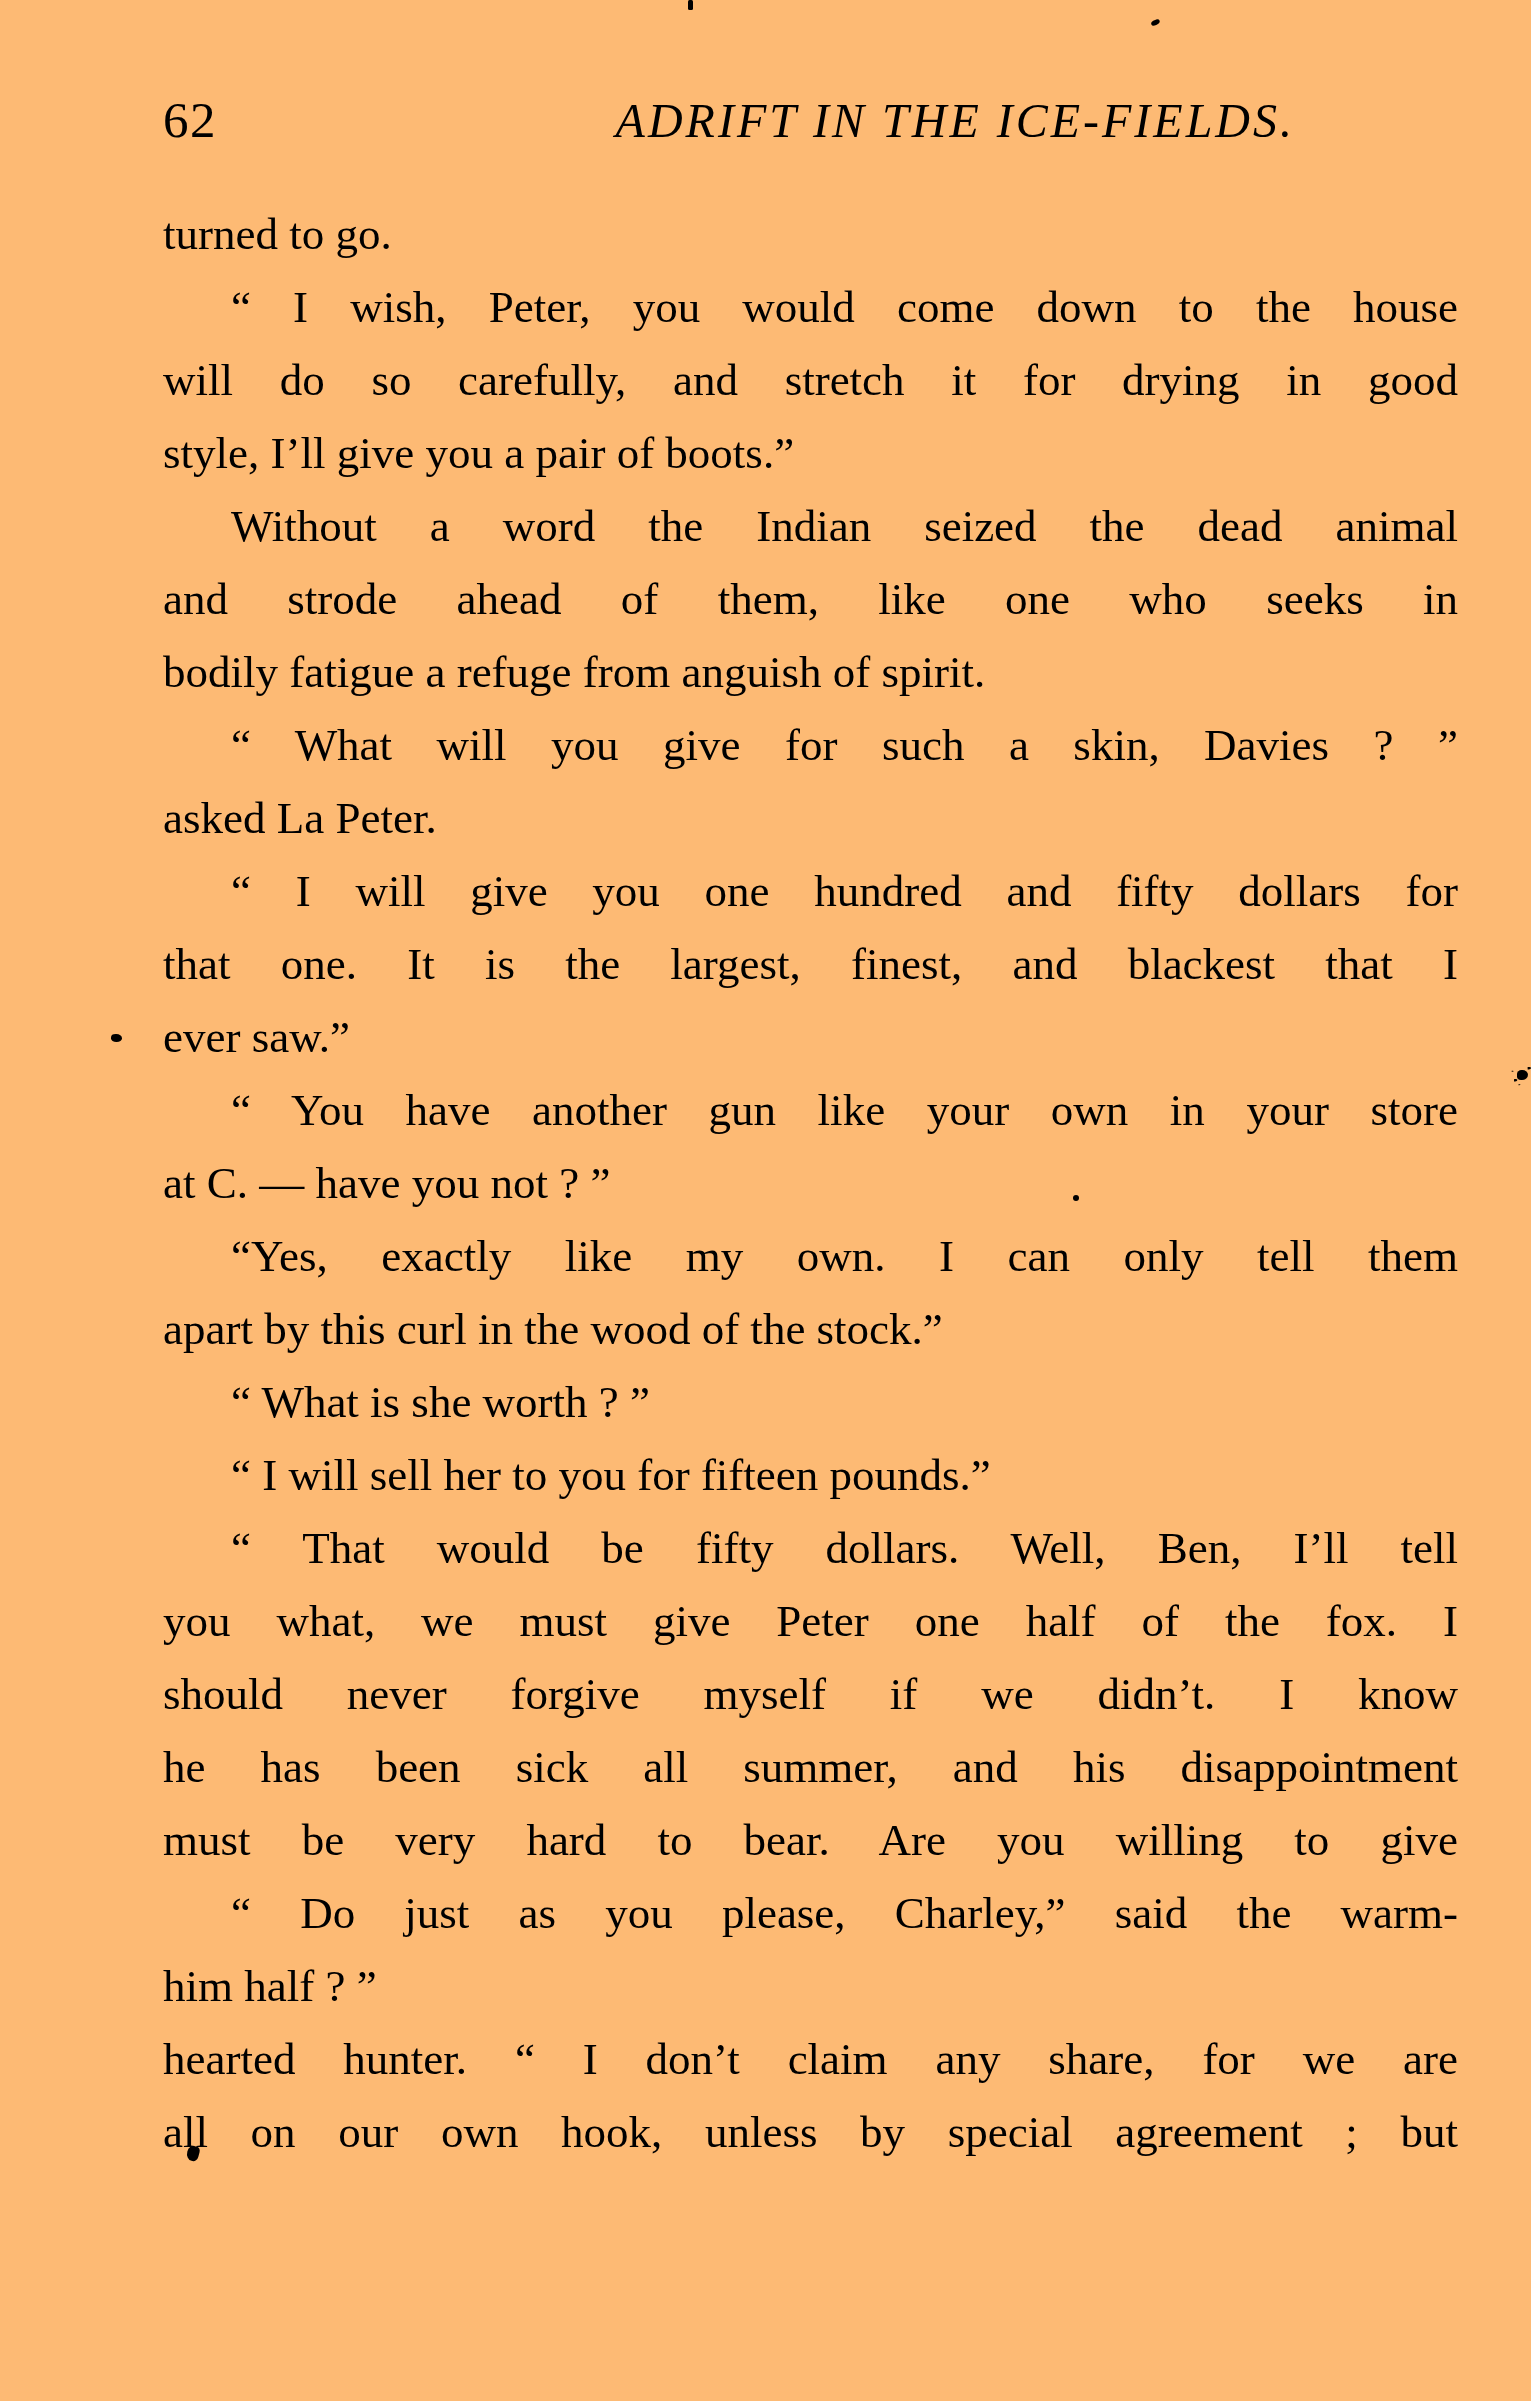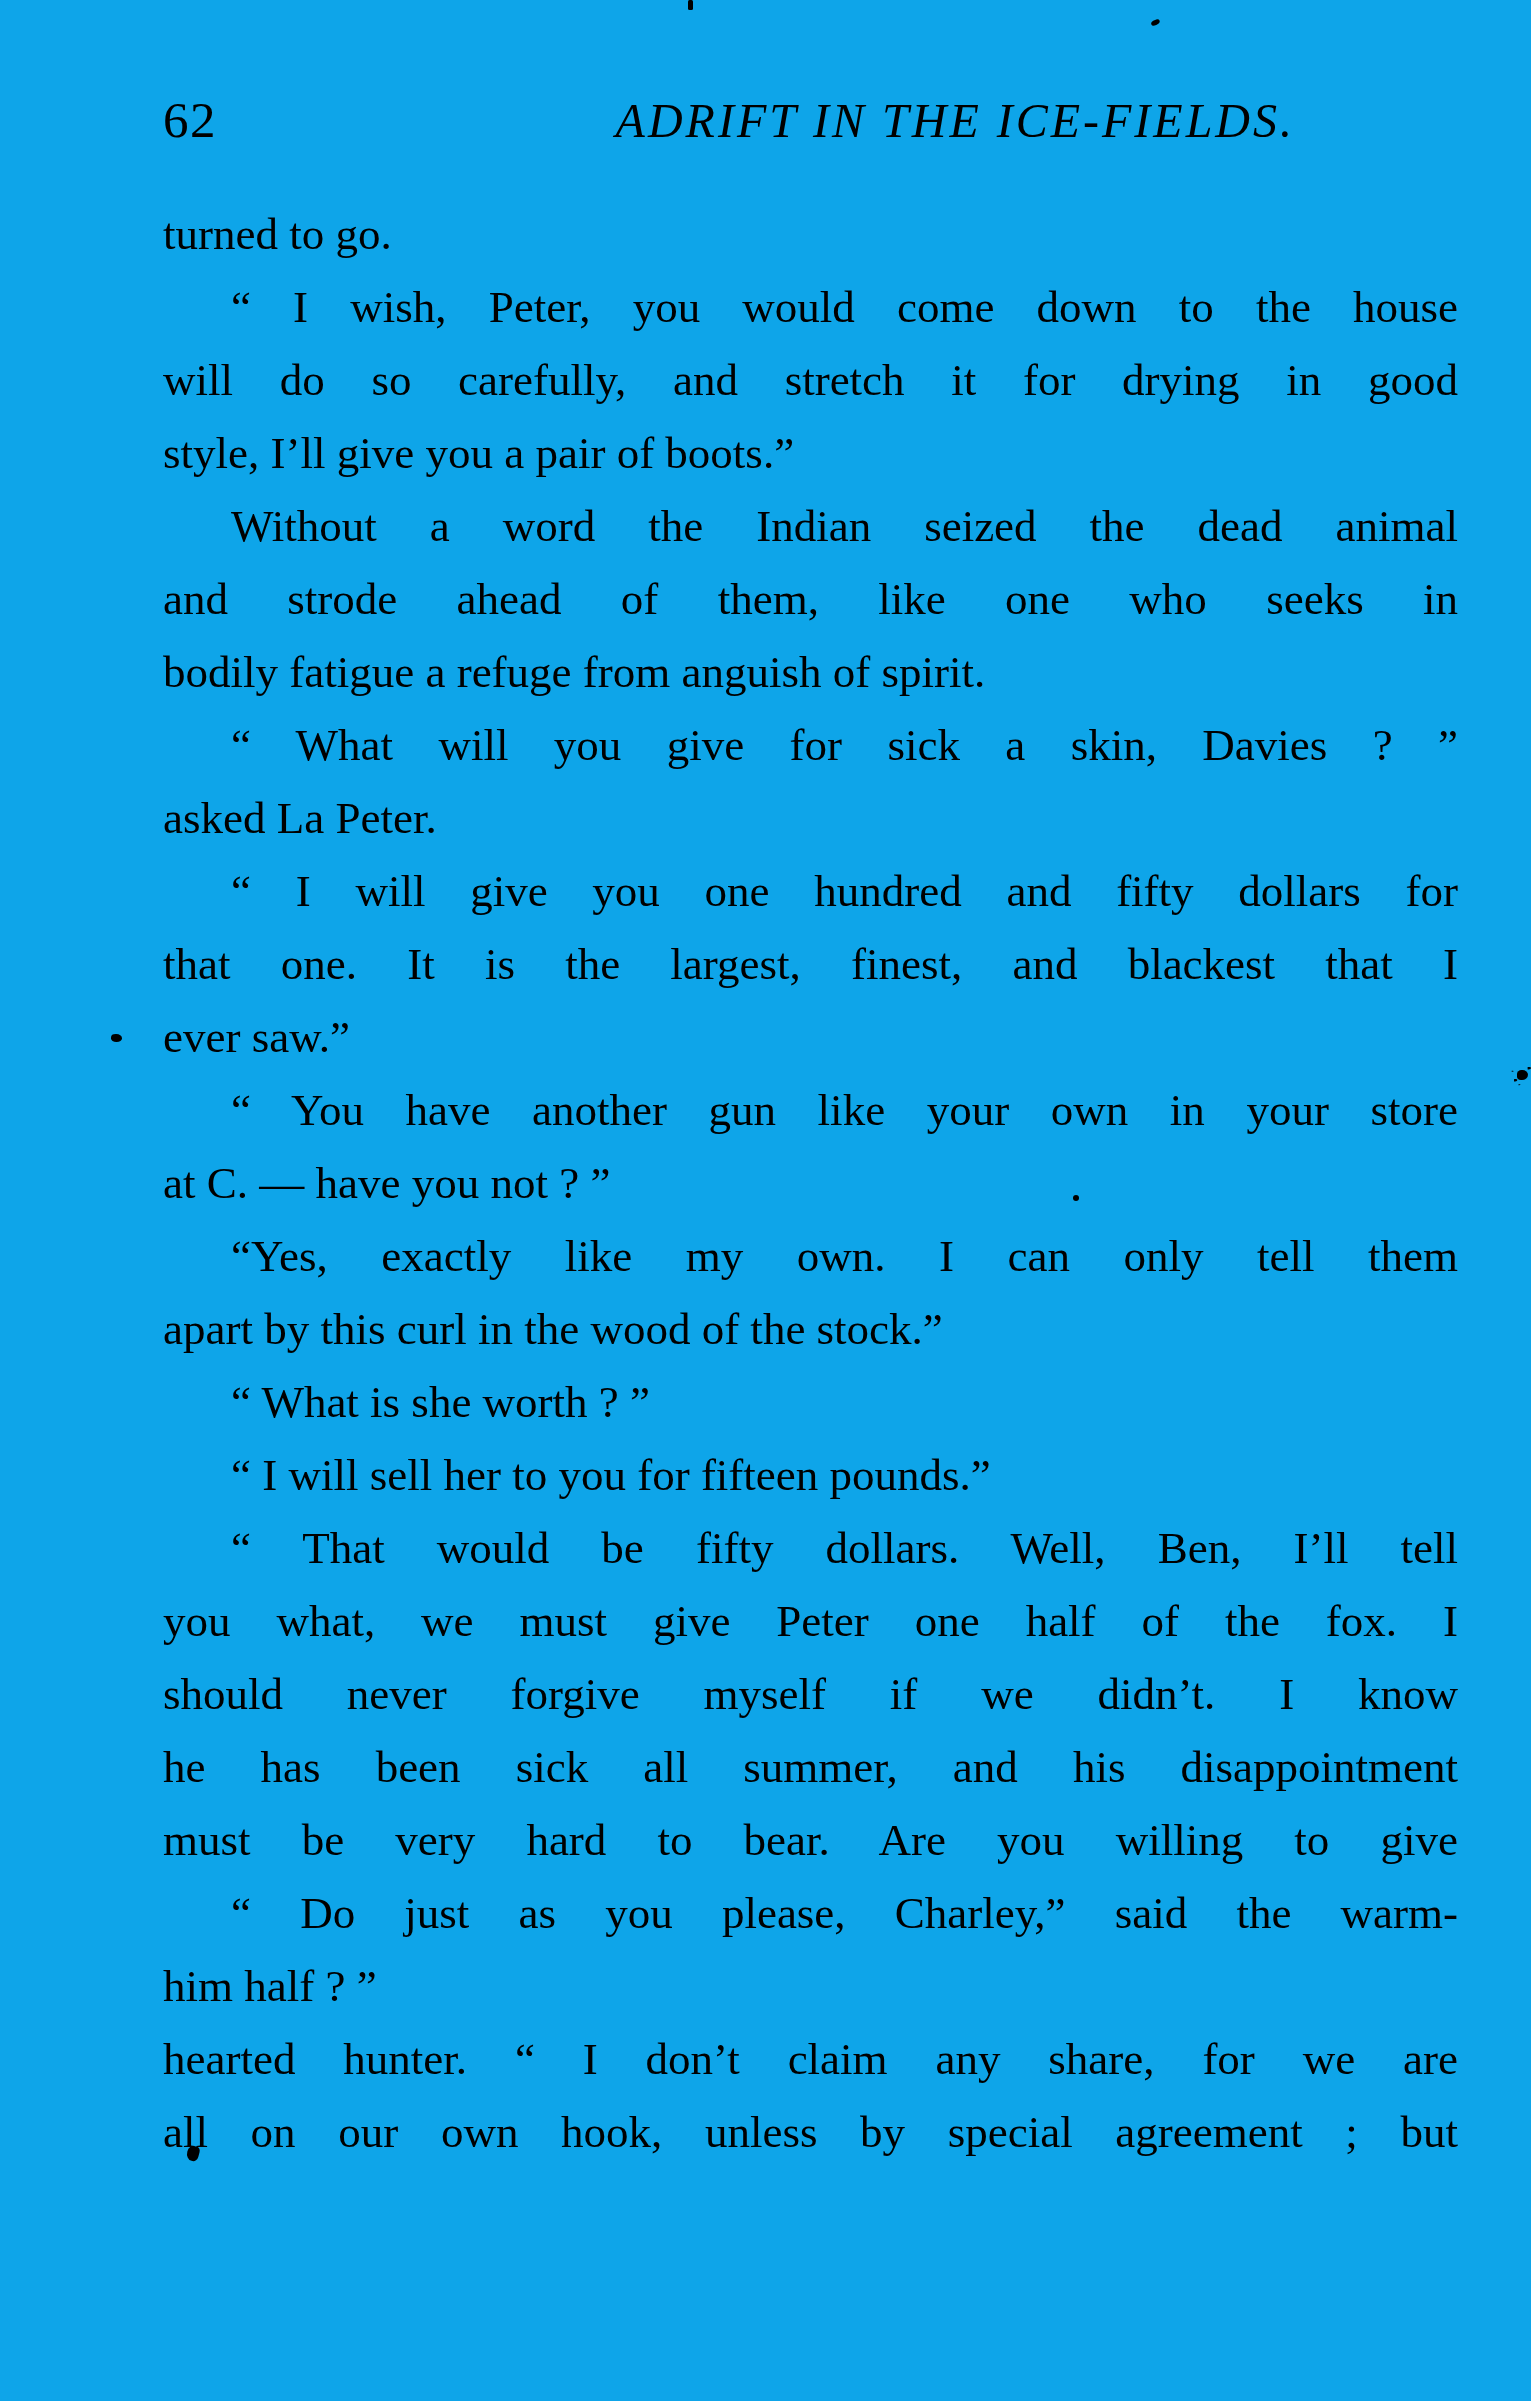--- a/index.html
+++ b/index.html
@@ -4,21 +4,21 @@
 <style>
   html, body {
     margin: 0;
     padding: 0;
     background: #ffffff;
   }
   .page {
     position: relative;
     width: 1531px;
     height: 2401px;
-    background: #0ea5e9;
+    background: #fdba74;
     color: #000000;
     font-family: "Liberation Serif", serif;
     overflow: hidden;
   }
   .page-number {
     position: absolute;
     left: 163px;
     top: 98px;
     font-size: 51px;
     line-height: 45px;
@@ -97,21 +97,21 @@
   <div class="running-title">ADRIFT IN THE ICE-FIELDS.</div>
 
   <div class="text-block">
       <div class="line">turned to go.</div>
       <div class="line j ind">“ I wish, Peter, you would come down to the house</div>
       <div class="line j">will do so carefully, and stretch it for drying in good</div>
       <div class="line">style, I’ll give you a pair of boots.”</div>
       <div class="line j ind">Without a word the Indian seized the dead animal</div>
       <div class="line j">and strode ahead of them, like one who seeks in</div>
       <div class="line">bodily fatigue a refuge from anguish of spirit.</div>
-      <div class="line j ind">“ What will you give for sick a skin, Davies ? ”</div>
+      <div class="line j ind">“ What will you give for such a skin, Davies ? ”</div>
       <div class="line">asked La Peter.</div>
       <div class="line j ind">“ I will give you one hundred and fifty dollars for</div>
       <div class="line j">that one.  It is the largest, finest, and blackest that I</div>
       <div class="line">ever saw.”</div>
       <div class="line j ind">“ You have another gun like your own in your store</div>
       <div class="line">at C. — have you not ? ”</div>
       <div class="line j ind">“Yes, exactly like my own.  I can only tell them</div>
       <div class="line">apart by this curl in the wood of the stock.”</div>
       <div class="line ind">“ What is she worth ? ”</div>
       <div class="line ind">“ I will sell her to you for fifteen pounds.”</div>

